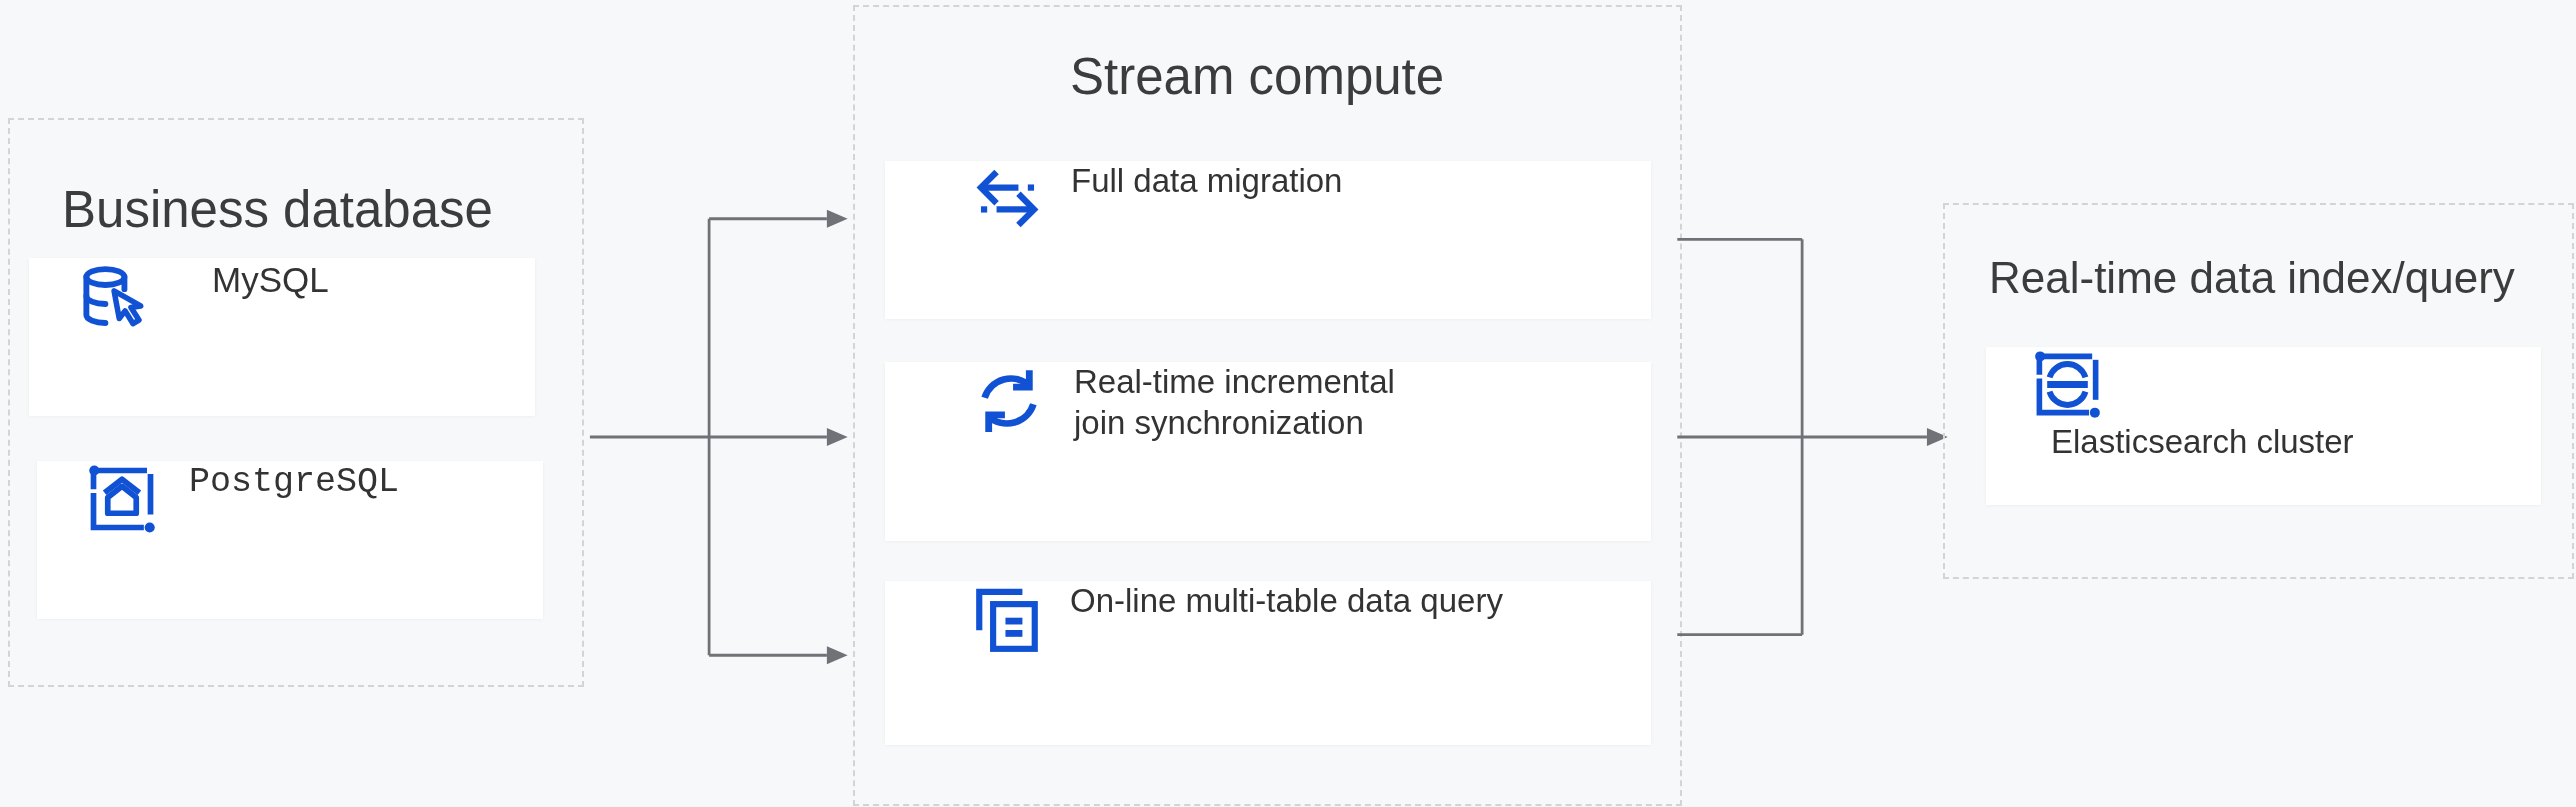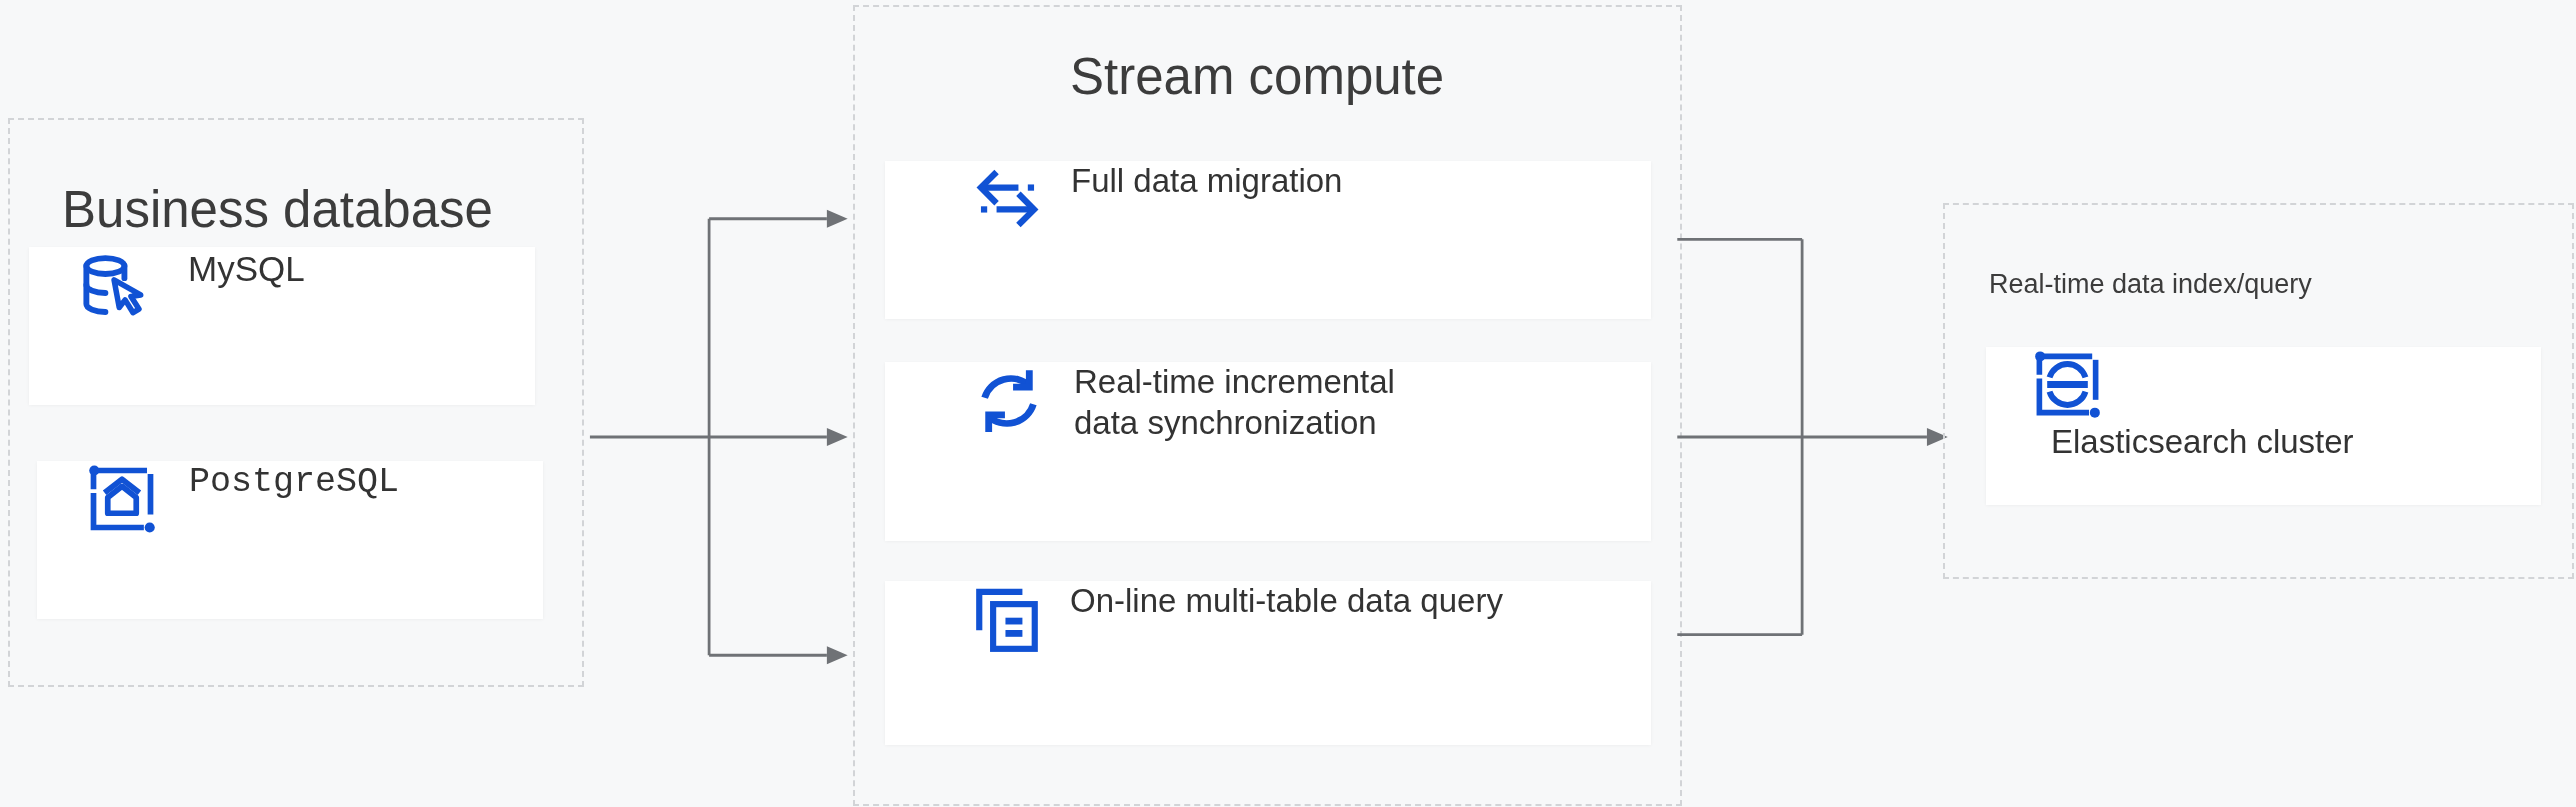--- a/index.html
+++ b/index.html
@@ -33,21 +33,21 @@
   .group-title {
     position: absolute;
     color: #3c3c3c;
     font-size: 51px;
     line-height: 1;
     white-space: nowrap;
     font-weight: 400;
   }
   #title-business { left: 62px;   top: 184px; }
   #title-stream   { left: 1070px; top: 51px;  }
-  #title-index    { left: 1989px; top: 271px; font-size: 27px; }
+  #title-index    { left: 1989px; top: 256px; font-size: 44px; }
 
   
   .card {
     position: absolute;
     background: #ffffff;
     box-sizing: border-box;
     box-shadow: 0 1.4px 3.5px rgba(0,0,0,0.055);
     display: flex;
     align-items: flex-start;
   }
@@ -58,21 +58,21 @@
     justify-content: center;
   }
   .card-label {
     color: #333333;
     font-size: 33px;
     line-height: 1.24;
     white-space: pre-line;
   }
 
   
-  #card-mysql      { left: 29px;  top: 247px; width: 506px; height: 158px; padding-left: 47px; }
+  #card-mysql      { left: 29px;  top: 258px; width: 506px; height: 158px; padding-left: 47px; gap: 24px; }
   #card-postgresql { left: 37px;  top: 461px; width: 506px; height: 158px; padding-left: 47px; font-family: Liberation Mono, monospace; }
   #card-mysql .card-label,
   #card-postgresql .card-label { margin-left: 29px; font-size: 35px; }
 
   
   #card-full-migration { left: 885px; top: 161px; width: 766px; height: 158px; padding-left: 85px; }
   #card-realtime-sync  { left: 885px; top: 362px; width: 766px; height: 179px; padding-left: 85px; }
   #card-join           { left: 885px; top: 581px; width: 766px; height: 164px; padding-left: 85px; }
   #card-full-migration .card-label,
   #card-realtime-sync  .card-label,
@@ -164,21 +164,21 @@
       <svg class="icon-svg" width="78" height="78" viewBox="0 0 48 48" fill="none">
         <g stroke="#1152d4" stroke-width="4.2" fill="none" stroke-linecap="butt">
           <path d="M36.5 14.5 A17 17 0 0 0 9 22"></path>
           <path d="M11.5 33.5 A17 17 0 0 0 39 26"></path>
         </g>
         <path d="M36.5 5 L36.5 15.5 L26.5 15.5" stroke="#1152d4" stroke-width="4.2" fill="none" stroke-linejoin="miter"></path>
         <path d="M11.5 43 L11.5 32.5 L21.5 32.5" stroke="#1152d4" stroke-width="4.2" fill="none" stroke-linejoin="miter"></path>
       </svg>
     </span>
     <span class="card-label">Real-time incremental
-data synchronization</span>
+join synchronization</span>
   </div>
 
   <div class="card" id="card-join">
     <span class="card-icon">
       <svg class="icon-svg" width="74" height="74" viewBox="0 0 48 48" fill="none">
         <path d="M6 32 V7 H34" stroke="#1152d4" stroke-width="4" fill="none" stroke-linecap="butt"></path>
         <rect x="15" y="15" width="27" height="29" stroke="#1152d4" stroke-width="4" fill="none"></rect>
         <path d="M23 26 H34" stroke="#1152d4" stroke-width="4.4" stroke-linecap="butt"></path>
         <path d="M23 34 H34" stroke="#1152d4" stroke-width="4.4" stroke-linecap="butt"></path>
       </svg>

